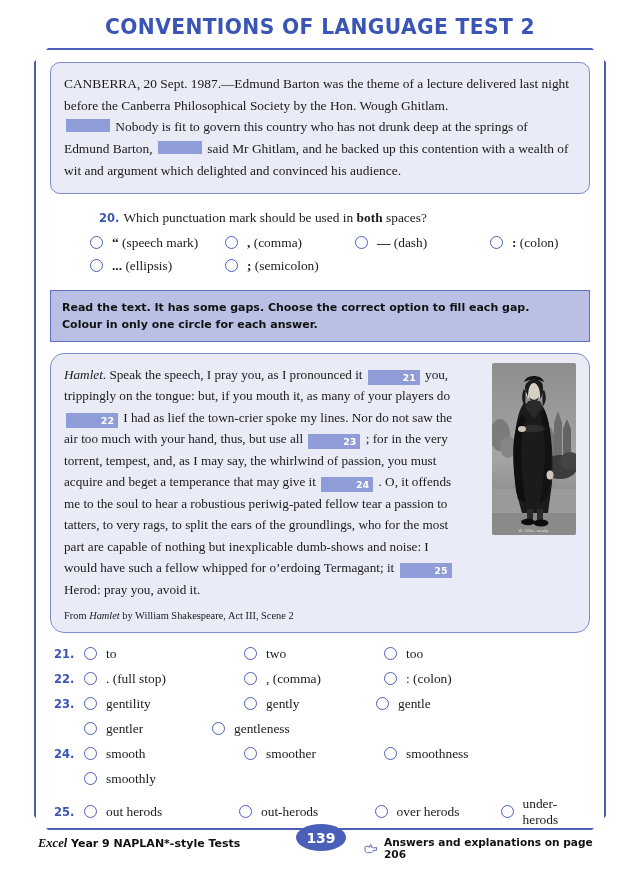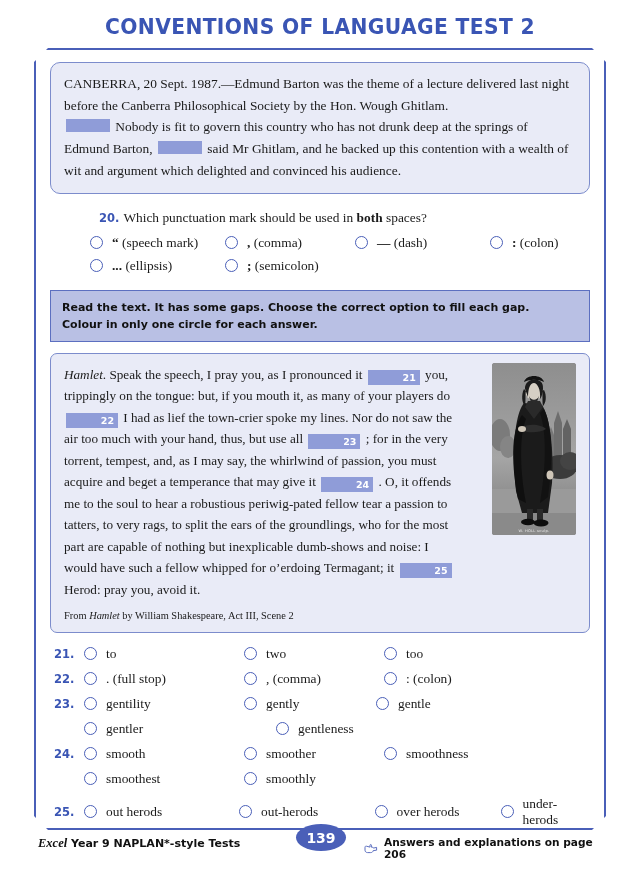--- a/index.html
+++ b/index.html
@@ -167,21 +167,21 @@
     font-weight: bold;
     font-size: 11px;
     line-height: 1.55;
     color: #111;
   }
 
   
   .hamlet-wrap { margin-top: 11px; position: relative; }
   .hamlet-box {
     border: 1px solid #7c8ccc;
-    border-radius: 7px;
+    border-radius: 14px;
     background: #e9ebf7;
     padding: 10px 30px 9px 13px;
     box-sizing: border-box;
     min-height: 243px;
   }
   .hamlet-text {
     font-size: 13.2px;
     line-height: 1.63;
     width: 395px;
   }
@@ -468,21 +468,21 @@
         <span class="circle"></span>
         <span>gently</span>
       </div>
       <div class="ans-opt">
         <span class="circle"></span>
         <span>gentle</span>
       </div>
     </div>
     <div class="ans-row">
       <span class="ans-num"></span>
-      <div class="ans-opt" style="width:192px">
+      <div class="ans-opt" style="width:128px">
         <span class="circle"></span>
         <span>gentler</span>
       </div>
       <div class="ans-opt">
         <span class="circle"></span>
         <span>gentleness</span>
       </div>
     </div>
 
     <div class="ans-row">
@@ -495,24 +495,20 @@
         <span class="circle"></span>
         <span>smoother</span>
       </div>
       <div class="ans-opt">
         <span class="circle"></span>
         <span>smoothness</span>
       </div>
     </div>
     <div class="ans-row">
       <span class="ans-num"></span>
-      <div class="ans-opt" style="width:160px">
-        <span class="circle"></span>
-        <span>smoothest</span>
-      </div>
       <div class="ans-opt">
         <span class="circle"></span>
         <span>smoothly</span>
       </div>
     </div>
 
     <div class="ans-row">
       <span class="ans-num">25.</span>
       <div class="ans-opt" style="width:160px">
         <span class="circle"></span>

